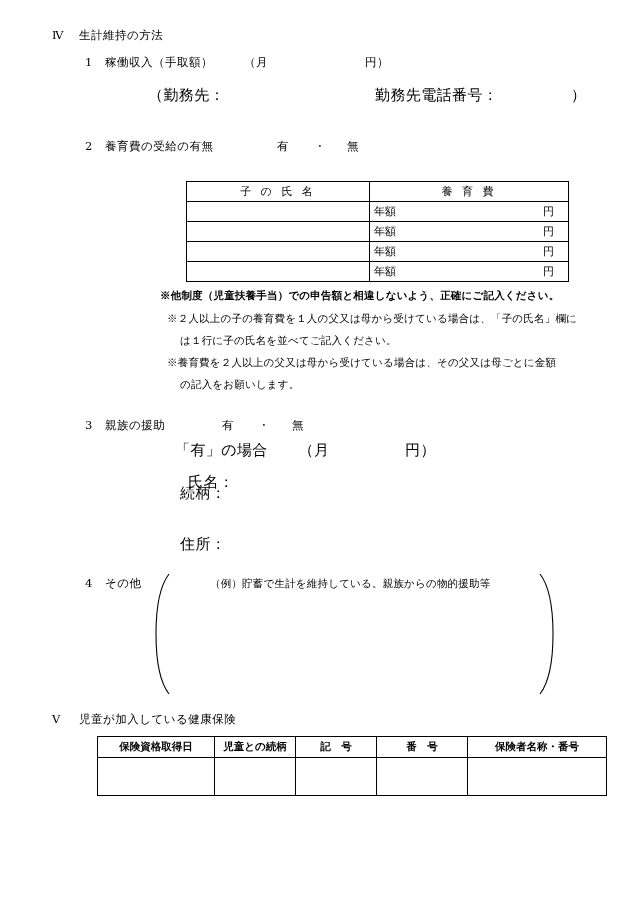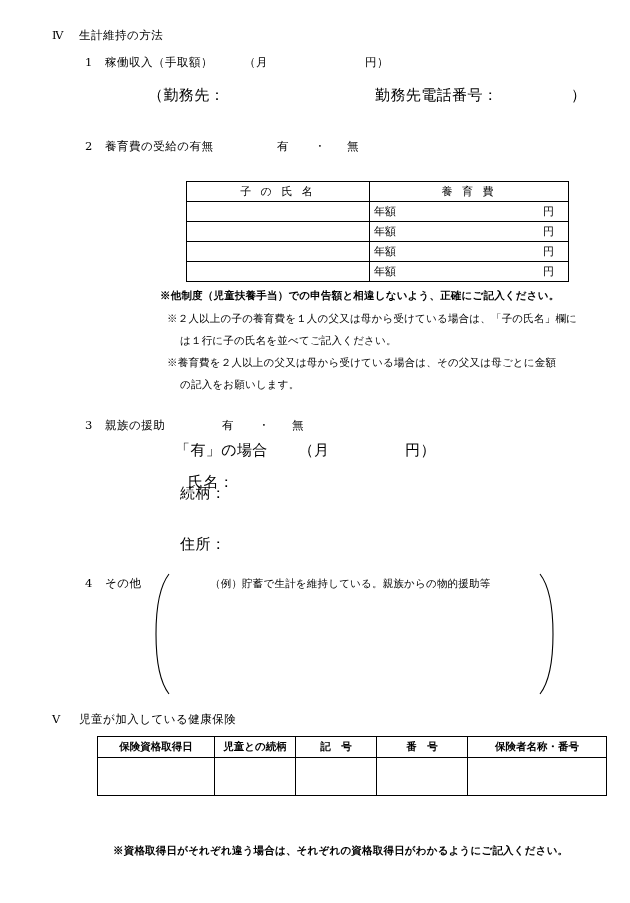--- a/index.html
+++ b/index.html
@@ -247,15 +247,14 @@
       <tr>
         <td class="col1"></td>
         <td class="col2"></td>
         <td class="col3"></td>
         <td class="col4"></td>
         <td class="col5"></td>
       </tr>
     </tbody>
   </table>
 
-  <div class="note note-bold" style="left:113px; top:844px;">※資格取得日がそれぞれ違う場合は、それぞれの資格取得日がわかるようにご記入ください。</div>
 
 </div>
 
 </body></html>

